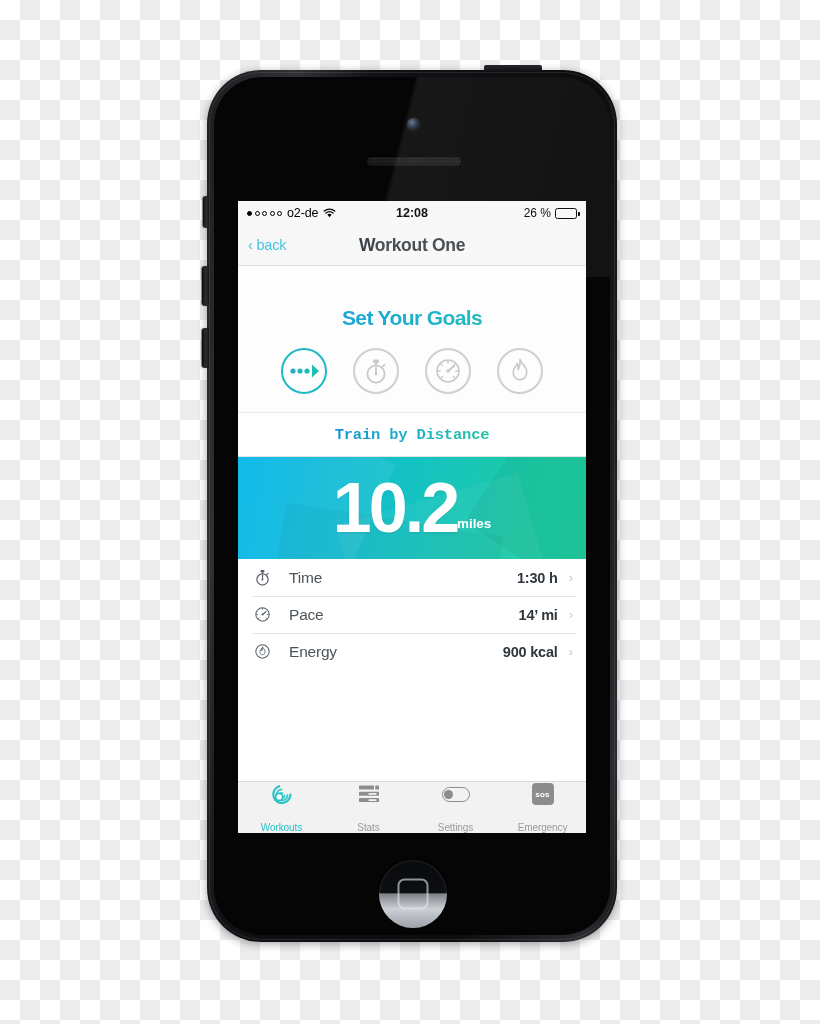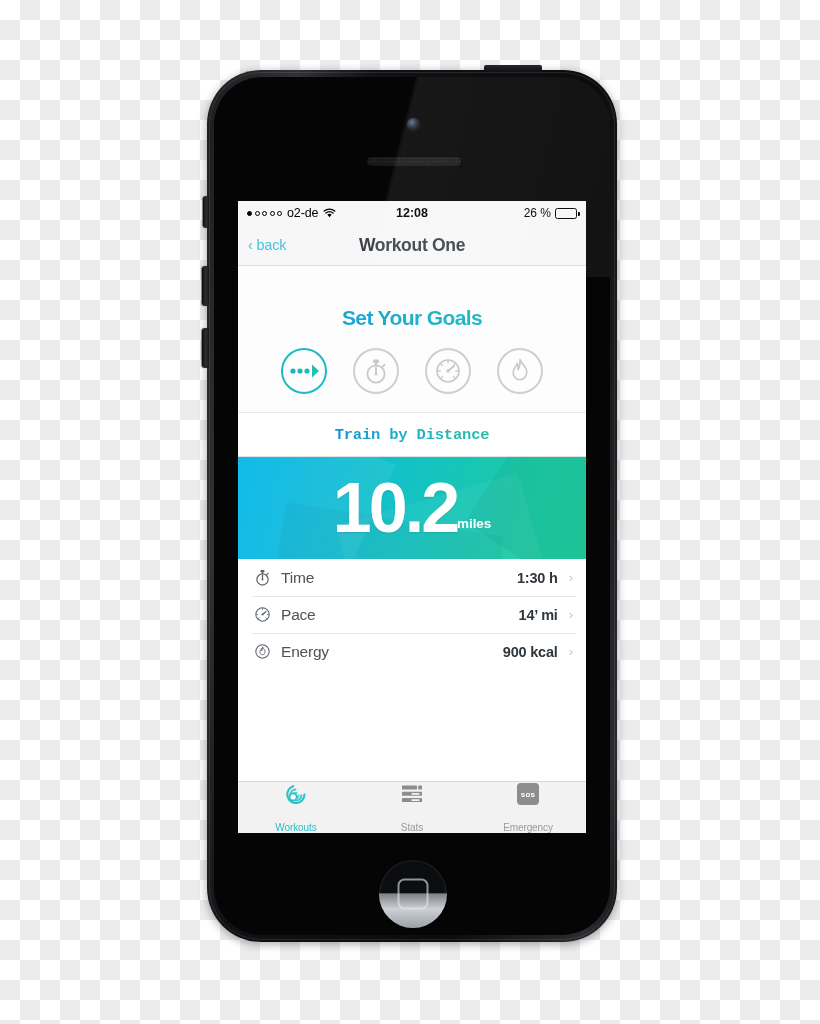--- a/index.html
+++ b/index.html
@@ -310,21 +310,21 @@
   }
   .detail-row + .detail-row::before {
     content: "";
     position: absolute;
     left: 14px; right: 10px; top: 0;
     height: 1px;
     background: #e6e6e6;
   }
   .dr-icon { width: 20px; height: 20px; flex: none; display: flex; align-items: center; justify-content: center; }
   .dr-label {
-    margin-left: 9px;
+    margin-left: 17px;
     font-size: 15.5px;
     color: #4c5359;
     letter-spacing: -0.2px;
     flex: 1;
   }
   .dr-value {
     font-size: 14.5px;
     font-weight: bold;
     color: #2f363c;
     letter-spacing: -0.2px;
@@ -557,20 +557,28 @@
               <rect x="18.2" y="1.5" width="3.8" height="4" rx="0.6" fill="#8d8d8d"></rect>
               <rect x="2" y="7.8" width="20" height="4" rx="0.6" fill="#8d8d8d"></rect>
               <rect x="11.5" y="9" width="8" height="1.7" rx="0.5" fill="#f2f2f2"></rect>
               <rect x="2" y="14.1" width="20" height="4" rx="0.6" fill="#8d8d8d"></rect>
               <rect x="11.5" y="15.3" width="8" height="1.7" rx="0.5" fill="#f2f2f2"></rect>
             </svg>
           </div>
           <div class="tab-label">Stats</div>
         </div>
 
+        <div class="tab">
+          <div class="tab-icon">
+            <div class="toggle-pill">
+              <div class="toggle-knob"></div>
+            </div>
+          </div>
+          <div class="tab-label">Settings</div>
+        </div>
 
         <div class="tab">
           <div class="tab-icon">
             <div id="sos-badge">sos</div>
           </div>
           <div class="tab-label">Emergency</div>
         </div>
 
       </div>
     </div>

